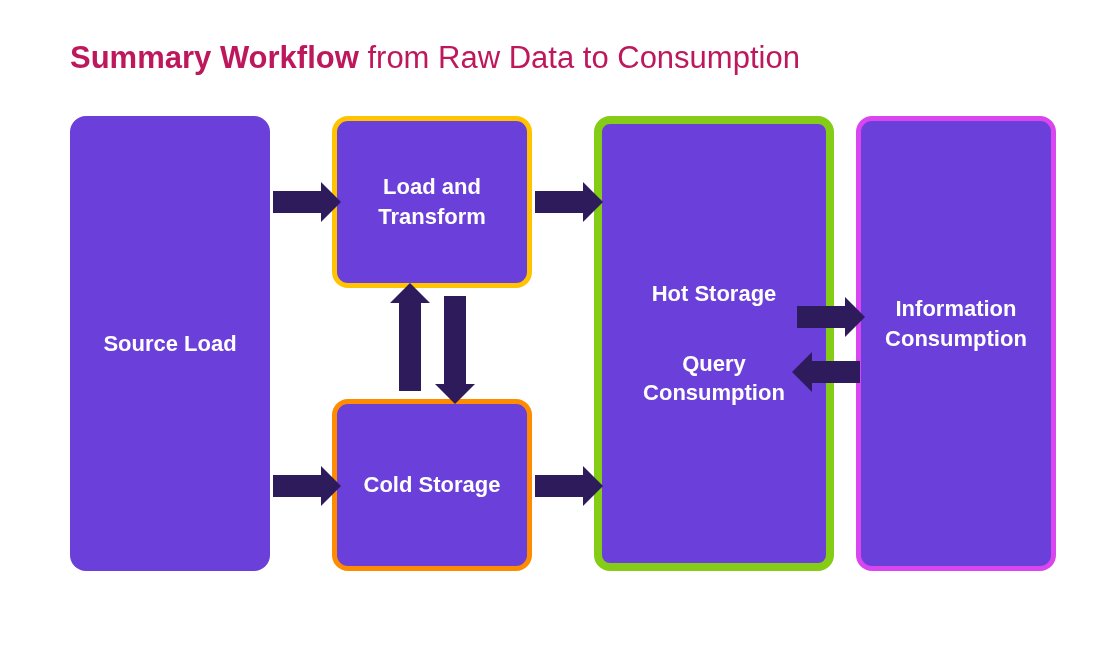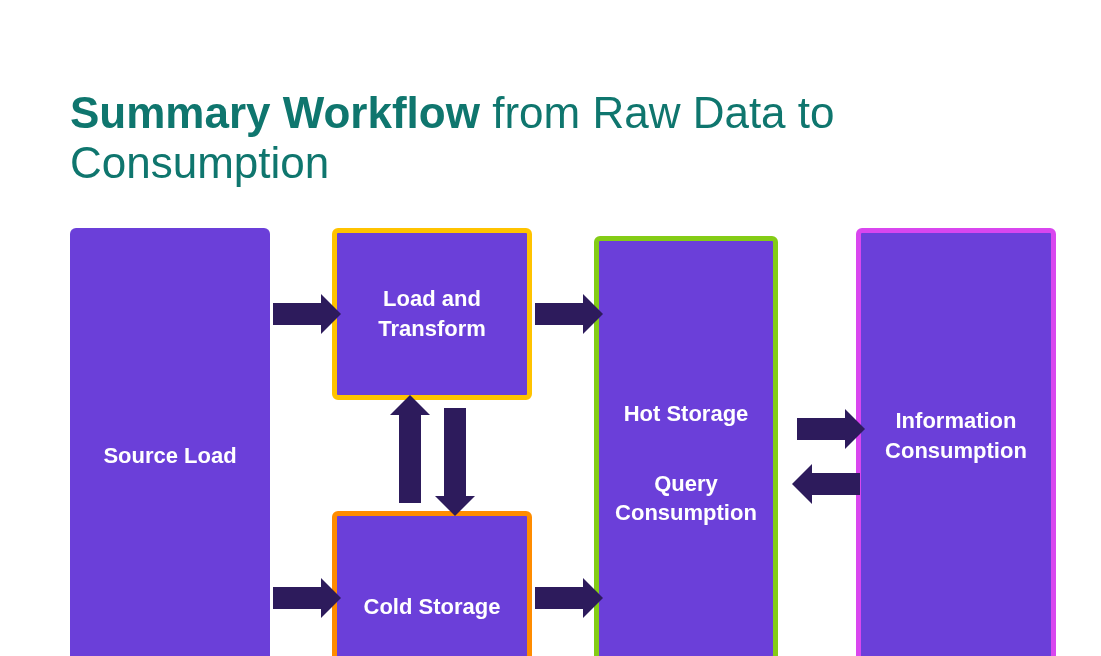--- a/index.html
+++ b/index.html
@@ -4,38 +4,37 @@
   <style>
     * { box-sizing: border-box; margin: 0; padding: 0; }
     body {
       font-family: -apple-system, BlinkMacSystemFont, "Segoe UI", Arial, sans-serif;
       background: #ffffff;
       width: 1101px;
       height: 656px;
       padding: 40px 70px;
     }
     .title {
-      font-size: 44px;
+      font-size: 31px;
       font-weight: 400;
-      color: #0f766e;
+      color: #be185d;
       margin-bottom: 40px;
-      margin-top: 48px;
     }
     .title .bold {
       font-weight: 700;
     }
     .diagram {
       position: relative;
       width: 960px;
       height: 470px;
     }
     .box {
       position: absolute;
       background: #6B3FD9;
-      border-radius: 6px;
+      border-radius: 16px;
       color: #ffffff;
       display: flex;
       flex-direction: column;
       align-items: center;
       justify-content: center;
       text-align: center;
       font-size: 22px;
       font-weight: 700;
       line-height: 1.35;
       padding: 12px;
@@ -50,29 +49,29 @@
       left: 262px;
       top: 0;
       width: 200px;
       height: 172px;
       border: 5px solid #FFC300;
     }
     .box.cold {
       left: 262px;
       top: 283px;
       width: 200px;
-      height: 192px;
+      height: 172px;
       border: 5px solid #FF8C00;
     }
     .box.hot {
       left: 524px;
-      top: 8px;
-      width: 184px;
+      top: 0;
+      width: 240px;
       height: 455px;
-      border: 5px solid #84cc16;
+      border: 8px solid #84cc16;
     }
     .box.hot .gap { height: 40px; }
     .box.info {
       left: 786px;
       top: 0;
       width: 200px;
       height: 455px;
       border: 5px solid #d946ef;
     }
     .box.info .gap { height: 40px; }

